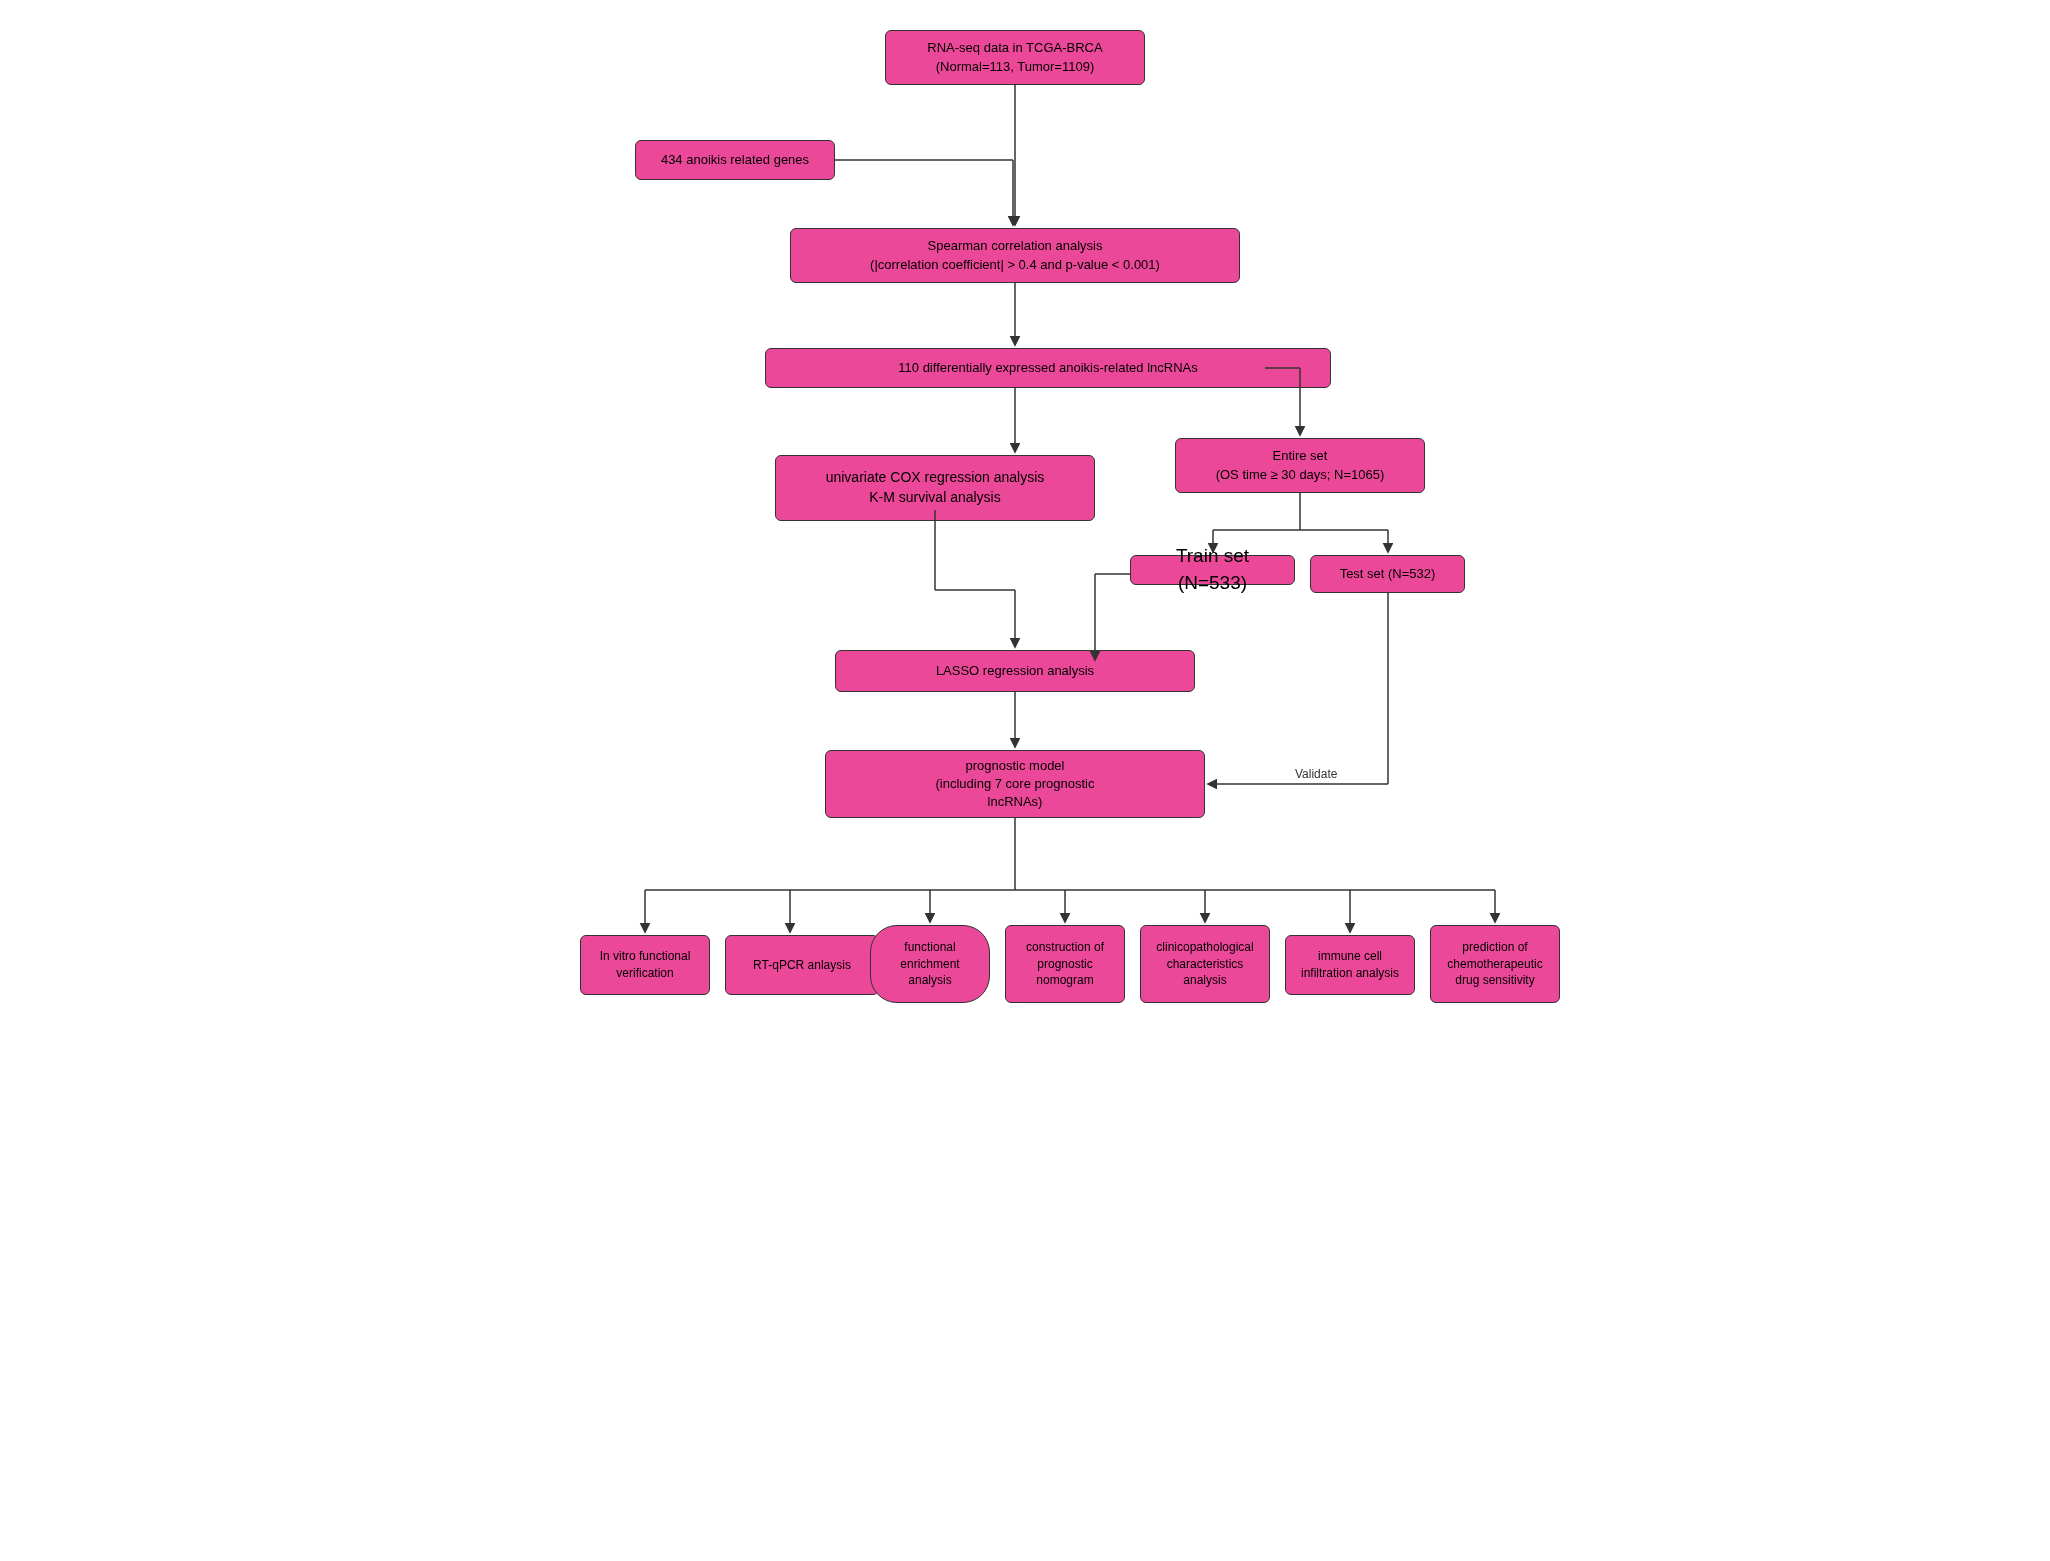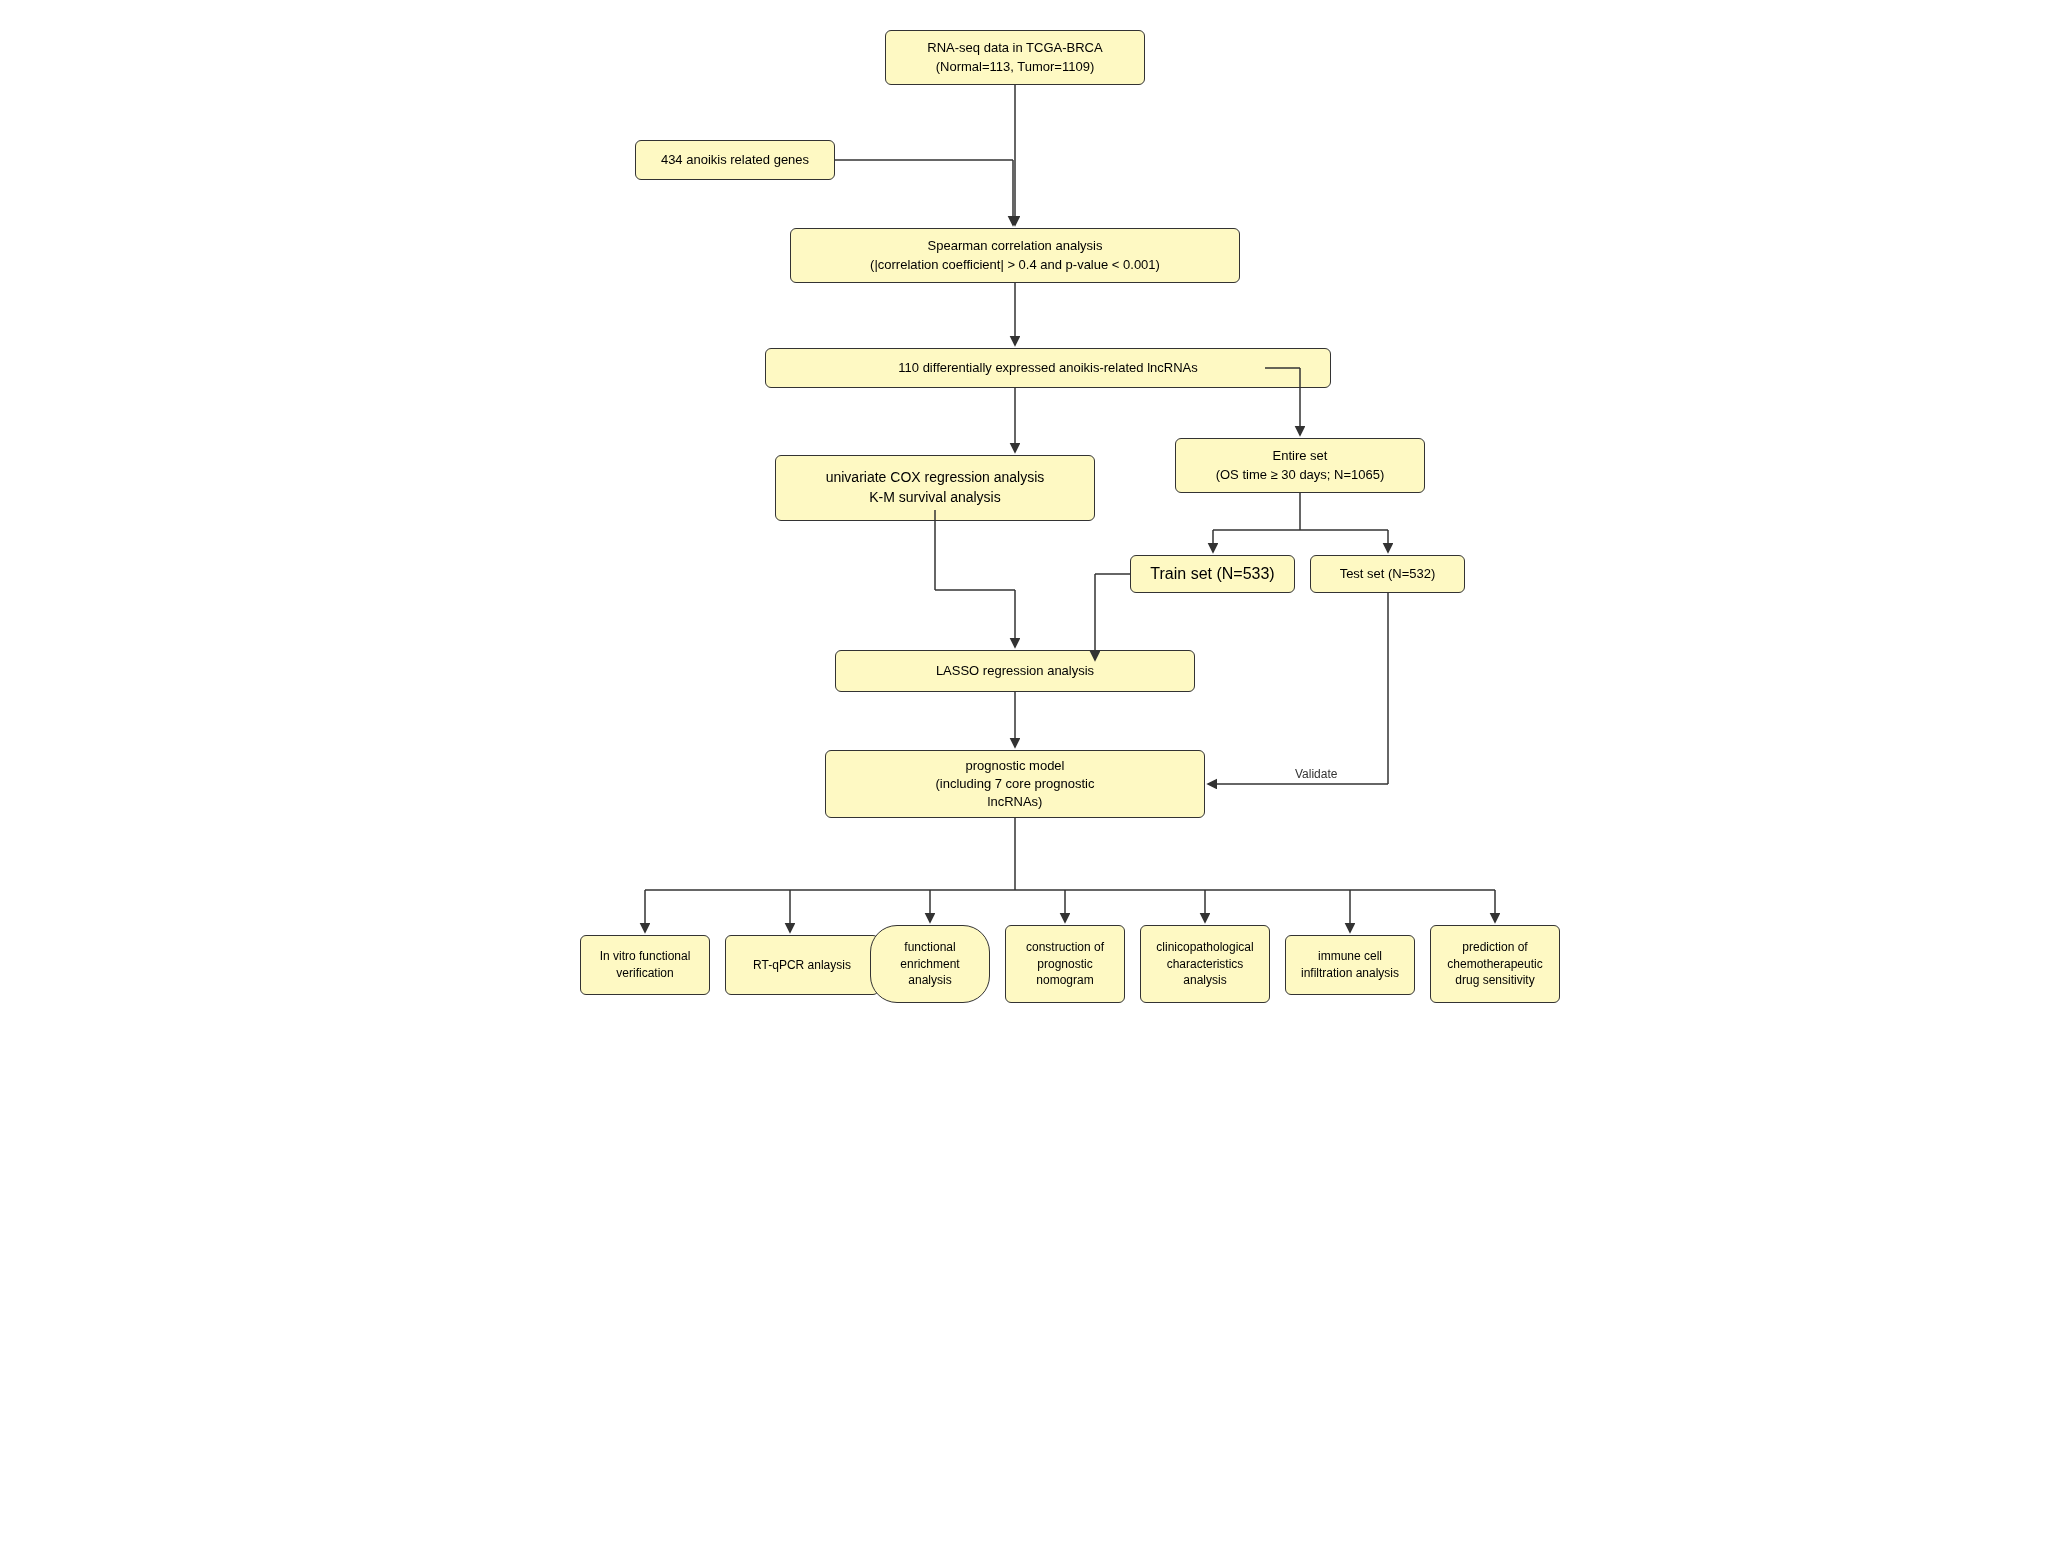--- a/index.html
+++ b/index.html
@@ -15,21 +15,21 @@
     }
     .diagram {
       position: relative;
       width: 900px;
       min-height: 1200px;
     }
     .box {
       position: absolute;
       border: 1.5px solid #333;
       border-radius: 6px;
-      background: #fef9c3;
+      background: #ec4899;
       text-align: center;
       display: flex;
       align-items: center;
       justify-content: center;
       padding: 8px 12px;
       line-height: 1.4;
     }
     
     .arrows-svg {
       position: absolute;
@@ -71,21 +71,21 @@
   </div>
 
   <div class="box" style="left:200px;top:435px;width:320px;height:66px;font-size:14px;">
     univariate COX regression analysis<br>K-M survival analysis
   </div>
 
   <div class="box" style="left:600px;top:418px;width:250px;height:55px;font-size:13px;">
     Entire set<br>(OS time ≥ 30 days; N=1065)
   </div>
 
-  <div class="box" style="left:555px;top:535px;width:165px;height:38px;font-size:16px;">
+  <div class="box" style="left:555px;top:535px;width:165px;height:30px;font-size:19px;">
     Train set (N=533)
   </div>
 
   <div class="box" style="left:735px;top:535px;width:155px;height:38px;font-size:13px;">
     Test set (N=532)
   </div>
 
   <div class="box" style="left:260px;top:630px;width:360px;height:42px;font-size:13px;">
     LASSO regression analysis
   </div>

